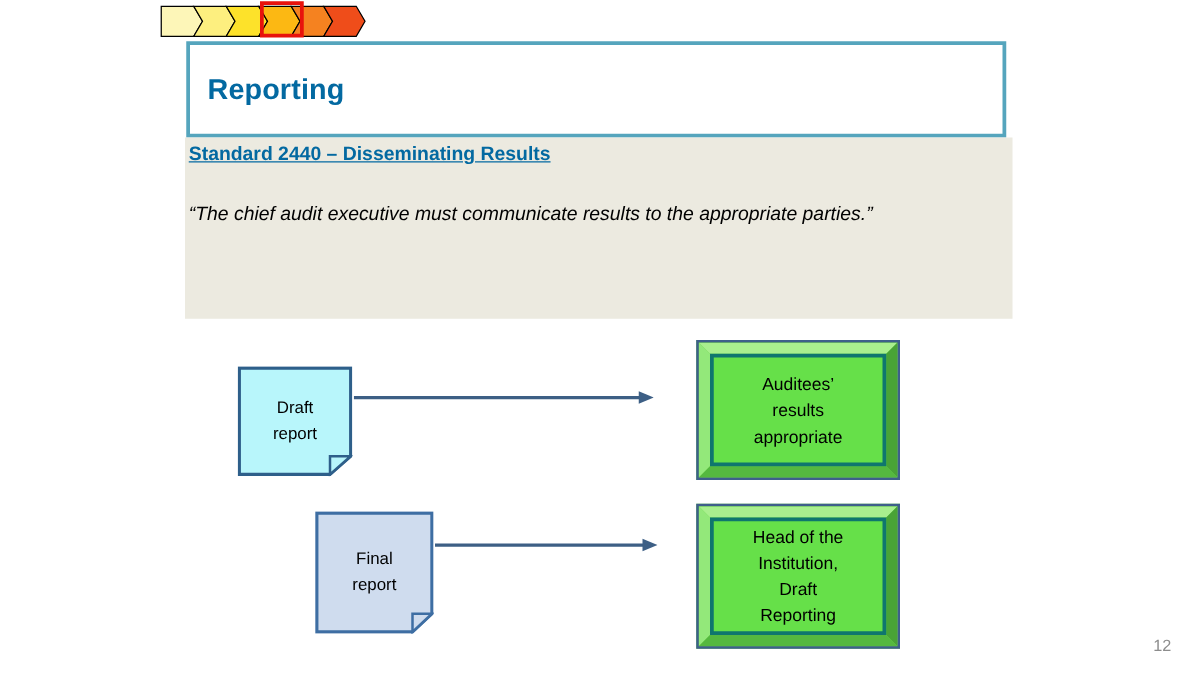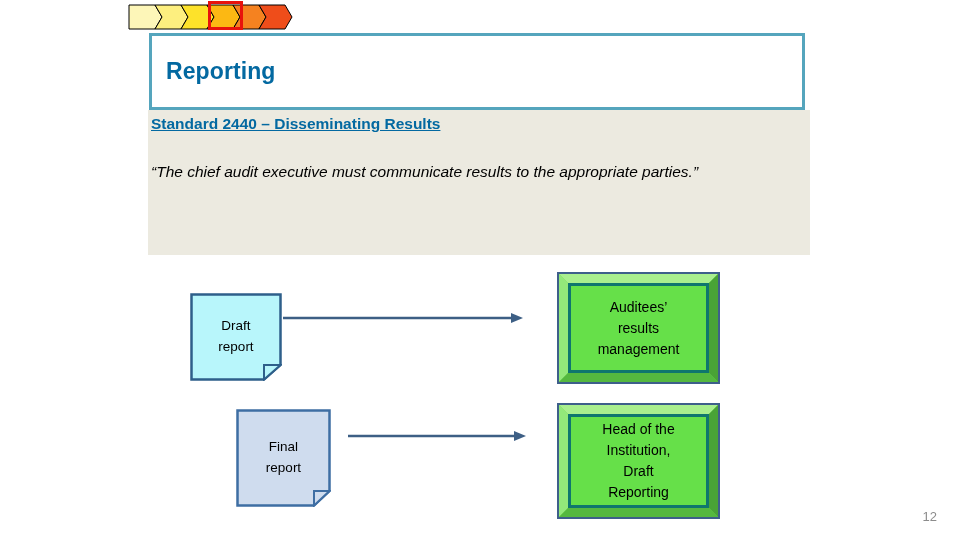--- a/index.html
+++ b/index.html
@@ -109,21 +109,21 @@
     align-items: center;
     justify-content: center;
     font-size: 13.5px;
     color: #000000;
     line-height: 1.55;
     text-align: center;
     box-sizing: border-box;
   }
 
   #draft-report-box { left: 190px; top: 293px; width: 92px; height: 88px; }
-  #final-report-box { left: 236px; top: 409px; width: 95px; height: 98px; border-radius: 29px; }
+  #final-report-box { left: 252px; top: 409px; width: 95px; height: 98px; border-radius: 29px; }
 
   
   .bevel-box {
     position: absolute;
     box-sizing: border-box;
     border: 2px solid #3e5f8a;
     padding: 9px;
     background: #6fd44a;
   }
   .bevel-box .bevel-face {
@@ -246,21 +246,21 @@
 <div class="bevel-box" id="auditees-box">
   <span class="bev">
     <i class="bev-top"></i>
       <i class="bev-left"></i>
       <i class="bev-right"></i>
       <i class="bev-bottom"></i>
   </span>
   <div class="bevel-face">
     <span>Auditees’</span>
     <span>results</span>
-    <span>management</span>
+    <span>appropriate</span>
   </div>
 </div>
 
 <div class="bevel-box" id="head-institution-box">
   <span class="bev">
     <i class="bev-top"></i>
       <i class="bev-left"></i>
       <i class="bev-right"></i>
       <i class="bev-bottom"></i>
   </span>

